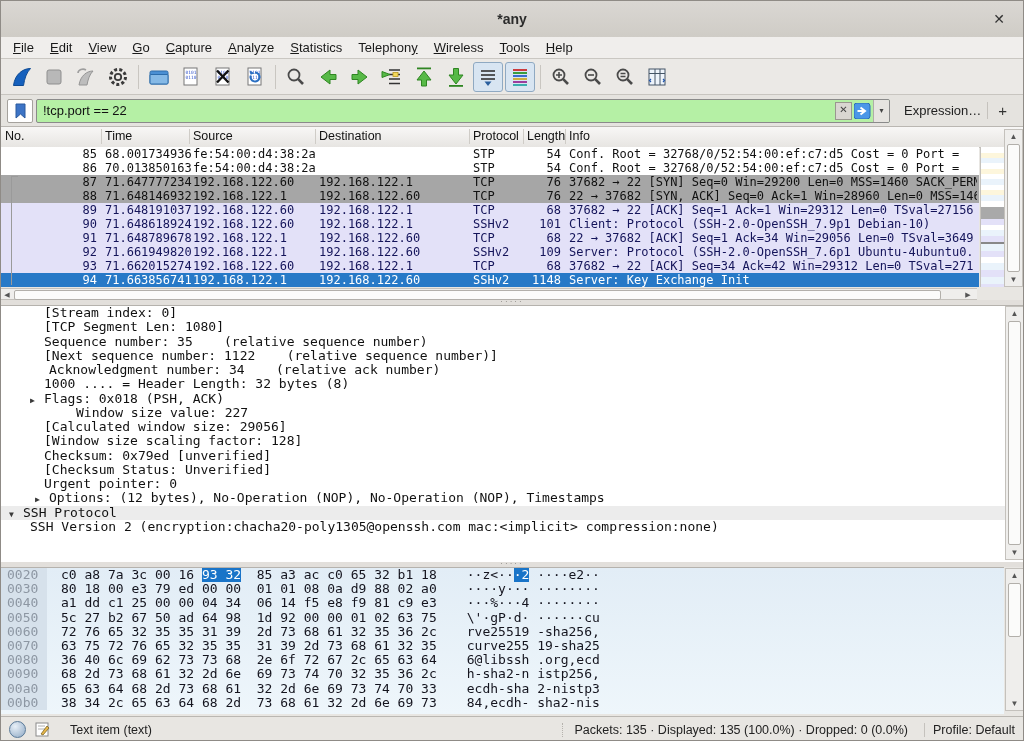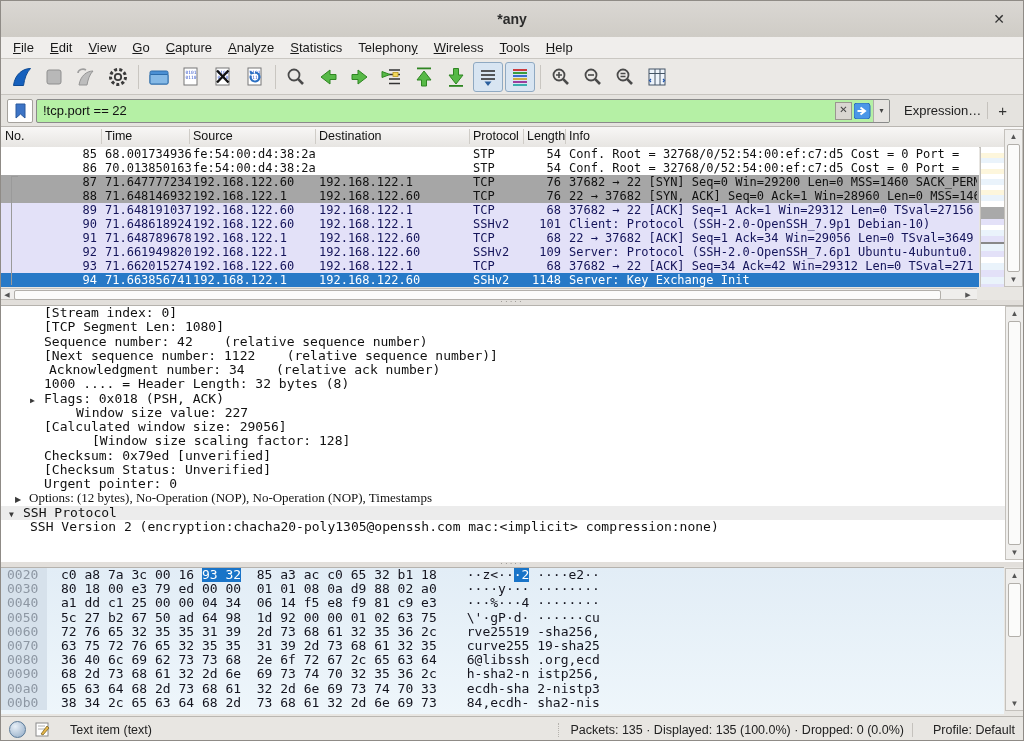--- a/index.html
+++ b/index.html
@@ -97,21 +97,21 @@
   .hascii{margin-left:30px;}
   .hl{background:var(--hl);color:#fff;}
   
   #statusbar{position:absolute;left:0;top:715px;width:100%;height:26px;background:#e8e6e2;
     border-top:1px solid #bab7b2;display:flex;align-items:center;padding:0 8px;box-sizing:border-box;font-size:12.5px;color:#222;}
   #expert-circle{width:15px;height:15px;border-radius:50%;border:1px solid #5a7a99;
     background:radial-gradient(circle at 35% 30%,#e8f0f8,#8fa9c4);margin-right:9px;}
   #status-left-text{margin-left:20px;}
   #status-right{margin-left:auto;display:flex;align-items:center;}
   #status-packets{border-left:1px dotted #b5b2ad;padding-left:12px;}
-  #status-profile{border-left:1px solid #c5c2bd;padding-left:20px;margin-left:8px;}
+  #status-profile{border-left:1px solid #c5c2bd;padding-left:8px;margin-left:16px;}
 </style>
 </head>
 <body>
 
 <div id="app">
   <div id="titlebar">
     <div id="title">*any</div>
     <div id="close-btn">✕</div>
   </div>
 
@@ -483,32 +483,32 @@
     <div class="hs-arrow" style="left:0;">◀</div>
     <div id="hs-thumb"></div>
     <div class="hs-arrow" style="left:961px;">▶</div>
   </div>
 
   <div class="splitter" style="top:299px;">·····</div>
 
   <div id="details">
       <div class="dline" style="padding-left: 43px;"><span>[Stream index: 0]</span></div>
       <div class="dline" style="padding-left: 43px;"><span>[TCP Segment Len: 1080]</span></div>
-      <div class="dline" style="padding-left: 43px;"><span>Sequence number: 42    (relative sequence number)</span></div>
+      <div class="dline" style="padding-left: 43px;"><span>Sequence number: 35    (relative sequence number)</span></div>
       <div class="dline" style="padding-left: 43px;"><span>[Next sequence number: 1122    (relative sequence number)]</span></div>
       <div class="dline" style="padding-left: 48px;"><span>Acknowledgment number: 34    (relative ack number)</span></div>
       <div class="dline" style="padding-left: 43px;"><span>1000 .... = Header Length: 32 bytes (8)</span></div>
       <div class="dline" style="padding-left: 29px;"><span class="tri">▶</span><span>Flags: 0x018 (PSH, ACK)</span></div>
       <div class="dline" style="padding-left: 43px; margin-left: 32px;"><span>Window size value: 227</span></div>
       <div class="dline" style="padding-left: 43px;"><span>[Calculated window size: 29056]</span></div>
-      <div class="dline" style="padding-left: 43px; margin-left: 48px;"><span>[Window size scaling factor: 128]</span></div>
+      <div class="dline" style="padding-left: 43px;"><span>[Window size scaling factor: 128]</span></div>
       <div class="dline" style="padding-left: 43px;"><span>Checksum: 0x79ed [unverified]</span></div>
       <div class="dline" style="padding-left: 43px;"><span>[Checksum Status: Unverified]</span></div>
       <div class="dline" style="padding-left: 43px;"><span>Urgent pointer: 0</span></div>
-      <div class="dline" style="padding-left: 14px; font-family: Liberation Serif, serif;"><span class="tri">▶</span><span>Options: (12 bytes), No-Operation (NOP), No-Operation (NOP), Timestamps</span></div>
+      <div class="dline" style="padding-left: 34px;"><span class="tri">▶</span><span>Options: (12 bytes), No-Operation (NOP), No-Operation (NOP), Timestamps</span></div>
       <div class="dline shade" style="padding-left: 8px;"><span class="tri">▼</span><span>SSH Protocol</span></div>
       <div class="dline" style="padding-left: 29px;"><span>SSH Version 2 (encryption:chacha20-poly1305@openssh.com mac:&lt;implicit&gt; compression:none)</span></div>
     </div>
   <div id="det-vscroll" class="vscroll">
     <div class="sb-arrow">▲</div>
     <div class="sb-thumb"></div>
     <div class="sb-arrow" style="position:absolute;bottom:0;width:100%;">▼</div>
   </div>
 
   <div class="splitter" style="top:561px;">·····</div>

